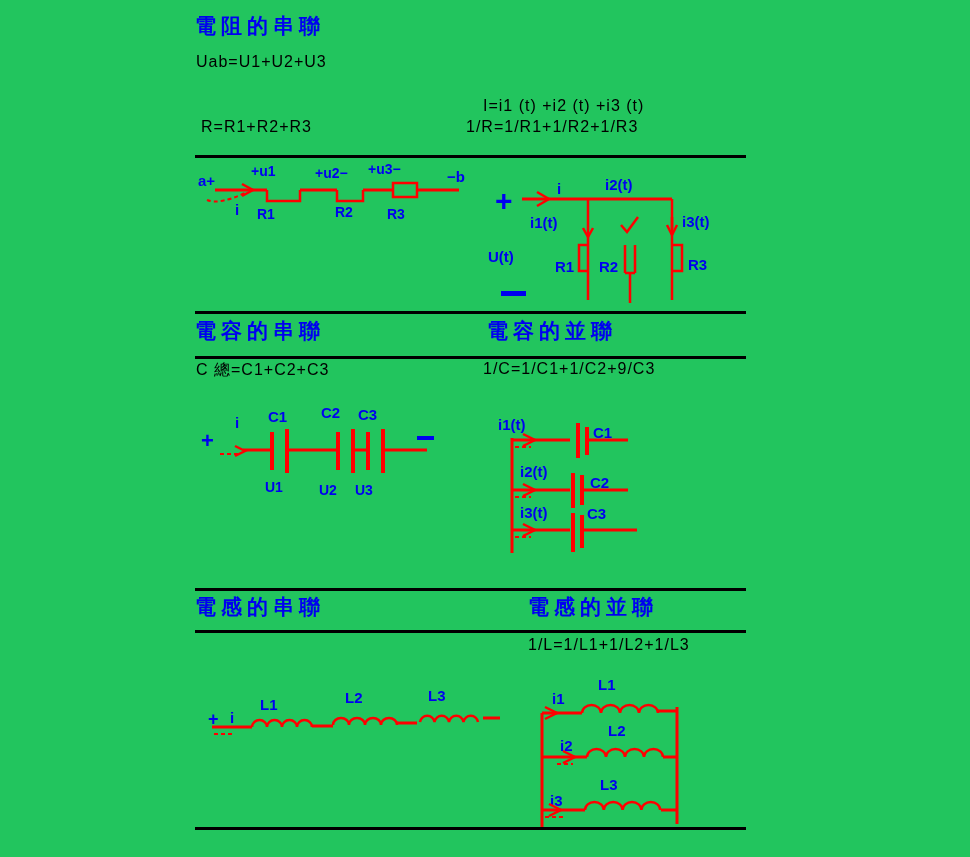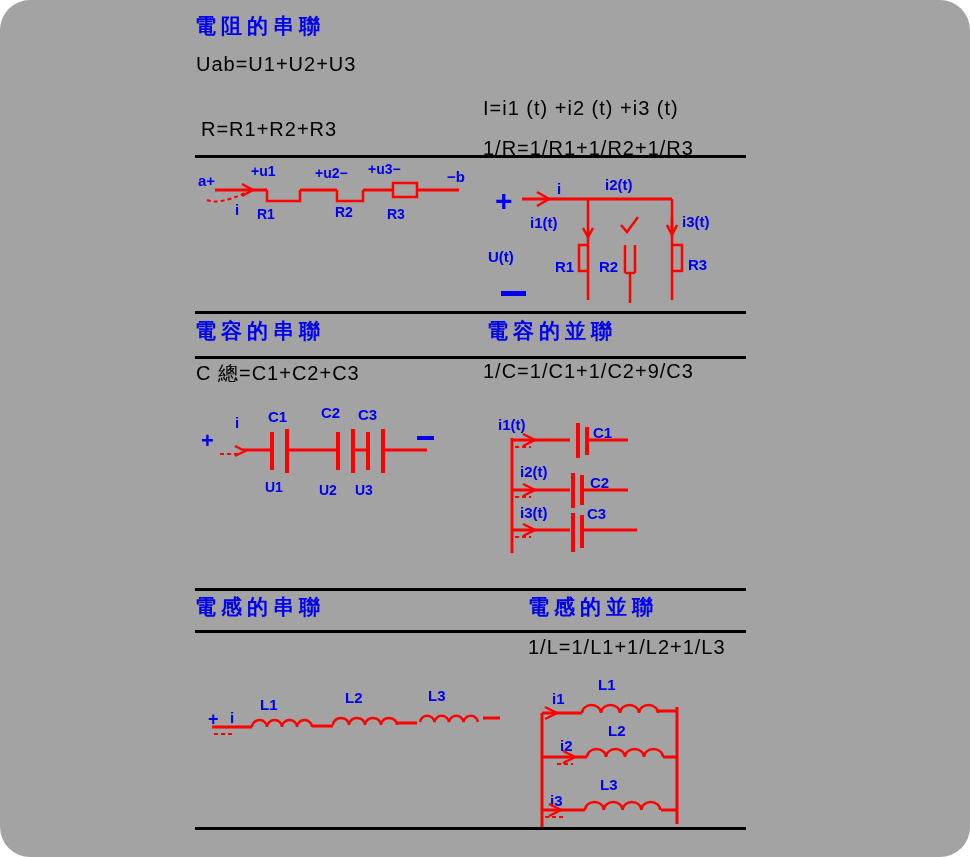--- a/index.html
+++ b/index.html
@@ -1,19 +1,19 @@
 <!DOCTYPE html>
 <html><head>
 <meta charset="utf-8">
 <style>
   html,body{margin:0;padding:0;background:#ffffff;}
-  .canvas{position:relative;width:970px;height:857px;background:#a3a3a3;overflow:hidden;
-          font-family:"Liberation Sans",sans-serif;border-radius:30px;}
+  .canvas{position:relative;width:970px;height:857px;background:#22c55e;overflow:hidden;
+          font-family:"Liberation Sans",sans-serif;}
   .hdr{position:absolute;color:#0000f0;font-weight:bold;font-size:21px;letter-spacing:5px;white-space:nowrap;}
-  .formula{position:absolute;color:#000000;font-size:20px;letter-spacing:1px;white-space:nowrap;}
+  .formula{position:absolute;color:#000000;font-size:16px;letter-spacing:1px;white-space:nowrap;}
   .rule{position:absolute;left:195px;width:551px;height:3px;background:#000000;}
   .circ{position:absolute;}
   svg text{font-family:"Liberation Sans",sans-serif;font-weight:bold;fill:#0000f0;}
   svg .lb14{font-size:14px;}
   svg .lb15{font-size:15px;}
   svg .big{font-size:30px;}
   svg .med{font-size:22px;}
   .wire{stroke:#ff0000;stroke-width:3;fill:none;}
   .wire2{stroke:#ff0000;stroke-width:2.5;fill:none;}
   .plate{stroke:#ff0000;stroke-width:4;fill:none;}
@@ -22,21 +22,21 @@
 </style>
 </head>
 <body>
 
 <div class="canvas">
 
   <div class="hdr" style="left:195px;top:12px;">電阻的串聯</div>
   <div class="formula" style="left:196px;top:53px;">Uab=U1+U2+U3</div>
   <div class="formula" style="left:483px;top:53px;margin-top:44px;">I=i1 (t) +i2 (t) +i3 (t)</div>
   <div class="formula" style="left:201px;top:118px;">R=R1+R2+R3</div>
-  <div class="formula" style="left:483px;top:118px;margin-top:19px;">1/R=1/R1+1/R2+1/R3</div>
+  <div class="formula" style="left:466px;top:118px;">1/R=1/R1+1/R2+1/R3</div>
 
   <div class="rule" style="top:155px;"></div>
 
   <svg class="circ" style="left:195px;top:160px;" width="295" height="78" viewBox="0 0 295 78">
     <text class="lb15" x="3" y="26">a+</text>
     <path class="dash" d="M12,40 Q24,45 50,33"></path>
     <path class="wire" d="M20,30 H72"></path>
     <polyline class="wire2" points="47,24 58,30 47,36"></polyline>
     <path class="wire2" d="M72,30 V41 H105 V30"></path>
     <path class="wire" d="M105,30 H142"></path>

